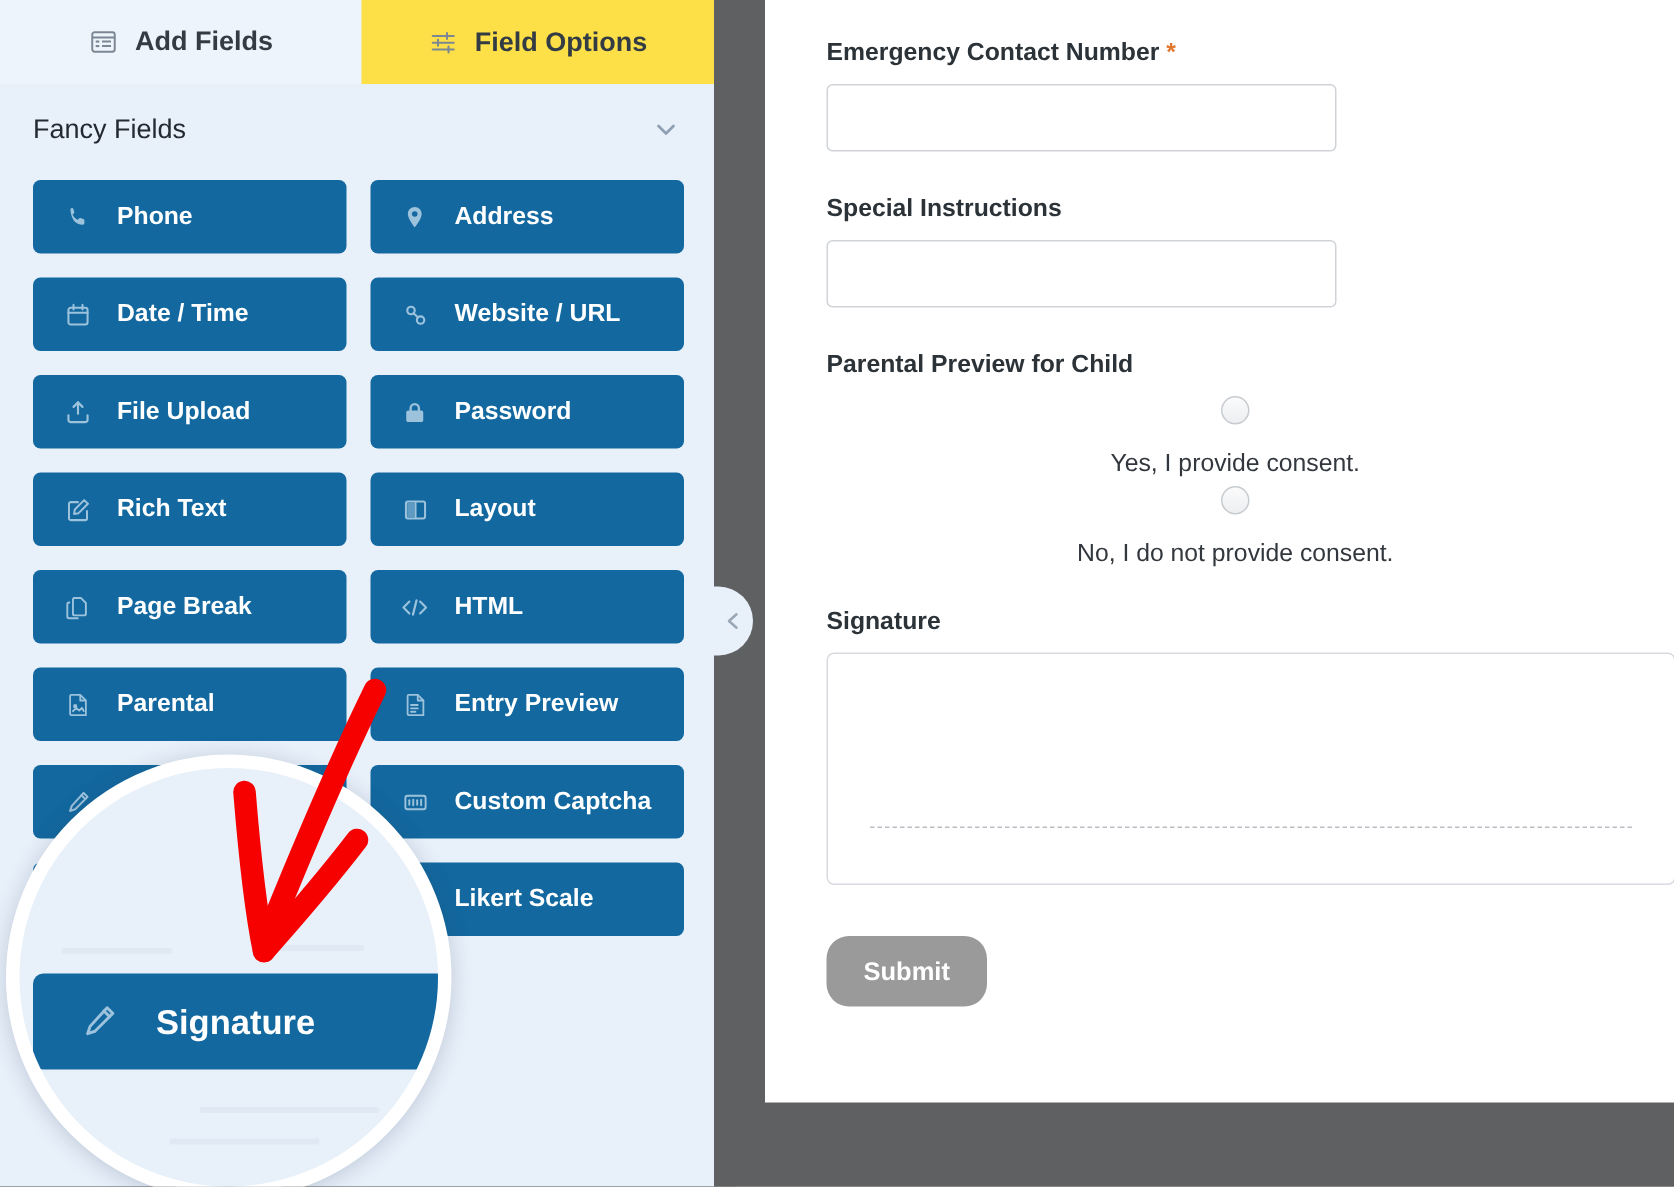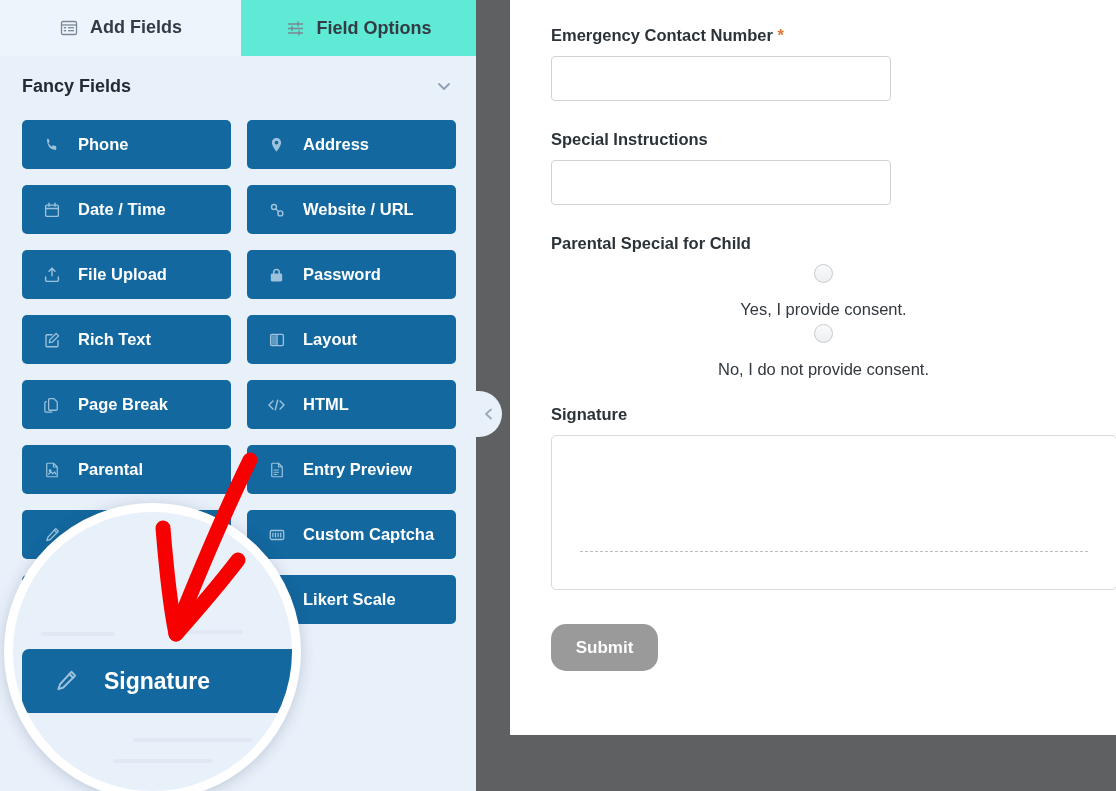--- a/index.html
+++ b/index.html
@@ -29,31 +29,31 @@
     flex: 0 0 241px;
     height: 56px;
     display: flex; align-items: center; justify-content: center;
     gap: 11px;
     font-size: 18px; font-weight: bold;
     color: #333c44;
     cursor: pointer;
     user-select: none;
   }
   .tab.active { background: #eef4fb; border-bottom: 1px solid #eef4fb; }
-  .tab.inactive { background: #5eead4; flex: 1 1 auto; }
+  .tab.inactive { background: #fde047; flex: 1 1 auto; }
   .tab-ico { display: inline-flex; width: 20px; height: 20px; align-items: center; justify-content: center; color: #7b8794; }
 
   .section-head {
     position: absolute; left: 0; top: 56px;
     width: 476px; height: 60px;
     display: flex; align-items: center;
     padding: 0 22px;
     cursor: pointer;
   }
-  .section-title { font-size: 18px; font-weight: bold; color: #242a31; }
+  .section-title { font-size: 18px; font-weight: normal; color: #242a31; }
   .section-chev { margin-left: auto; color: #8fa0b4; display: inline-flex; }
 
   .field-grid {
     position: absolute; left: 0; top: 120px;
     width: 476px;
     padding: 0 22px;
     display: grid;
     grid-template-columns: 209px 209px;
     column-gap: 18px;
     row-gap: 19px;
@@ -423,21 +423,21 @@
         <span class="fld-label"><span>Emergency Contact Number</span> <span class="req">*</span></span>
         <input class="txtinput" type="text" placeholder="" style="">
       </div>
 
       <div class="fld">
         <span class="fld-label">Special Instructions</span>
         <input class="txtinput" type="text" placeholder="" style="">
       </div>
 
       <div class="fld" style="margin-bottom:26px;">
-        <span class="fld-label">Parental Special for Child</span>
+        <span class="fld-label">Parental Preview for Child</span>
         <div class="radio-row">
           <span class="radio-dot"></span>
           <span class="radio-lbl">Yes, I provide consent.</span>
         </div>
         <div class="radio-row">
           <span class="radio-dot"></span>
           <span class="radio-lbl">No, I do not provide consent.</span>
         </div>
       </div>
 

